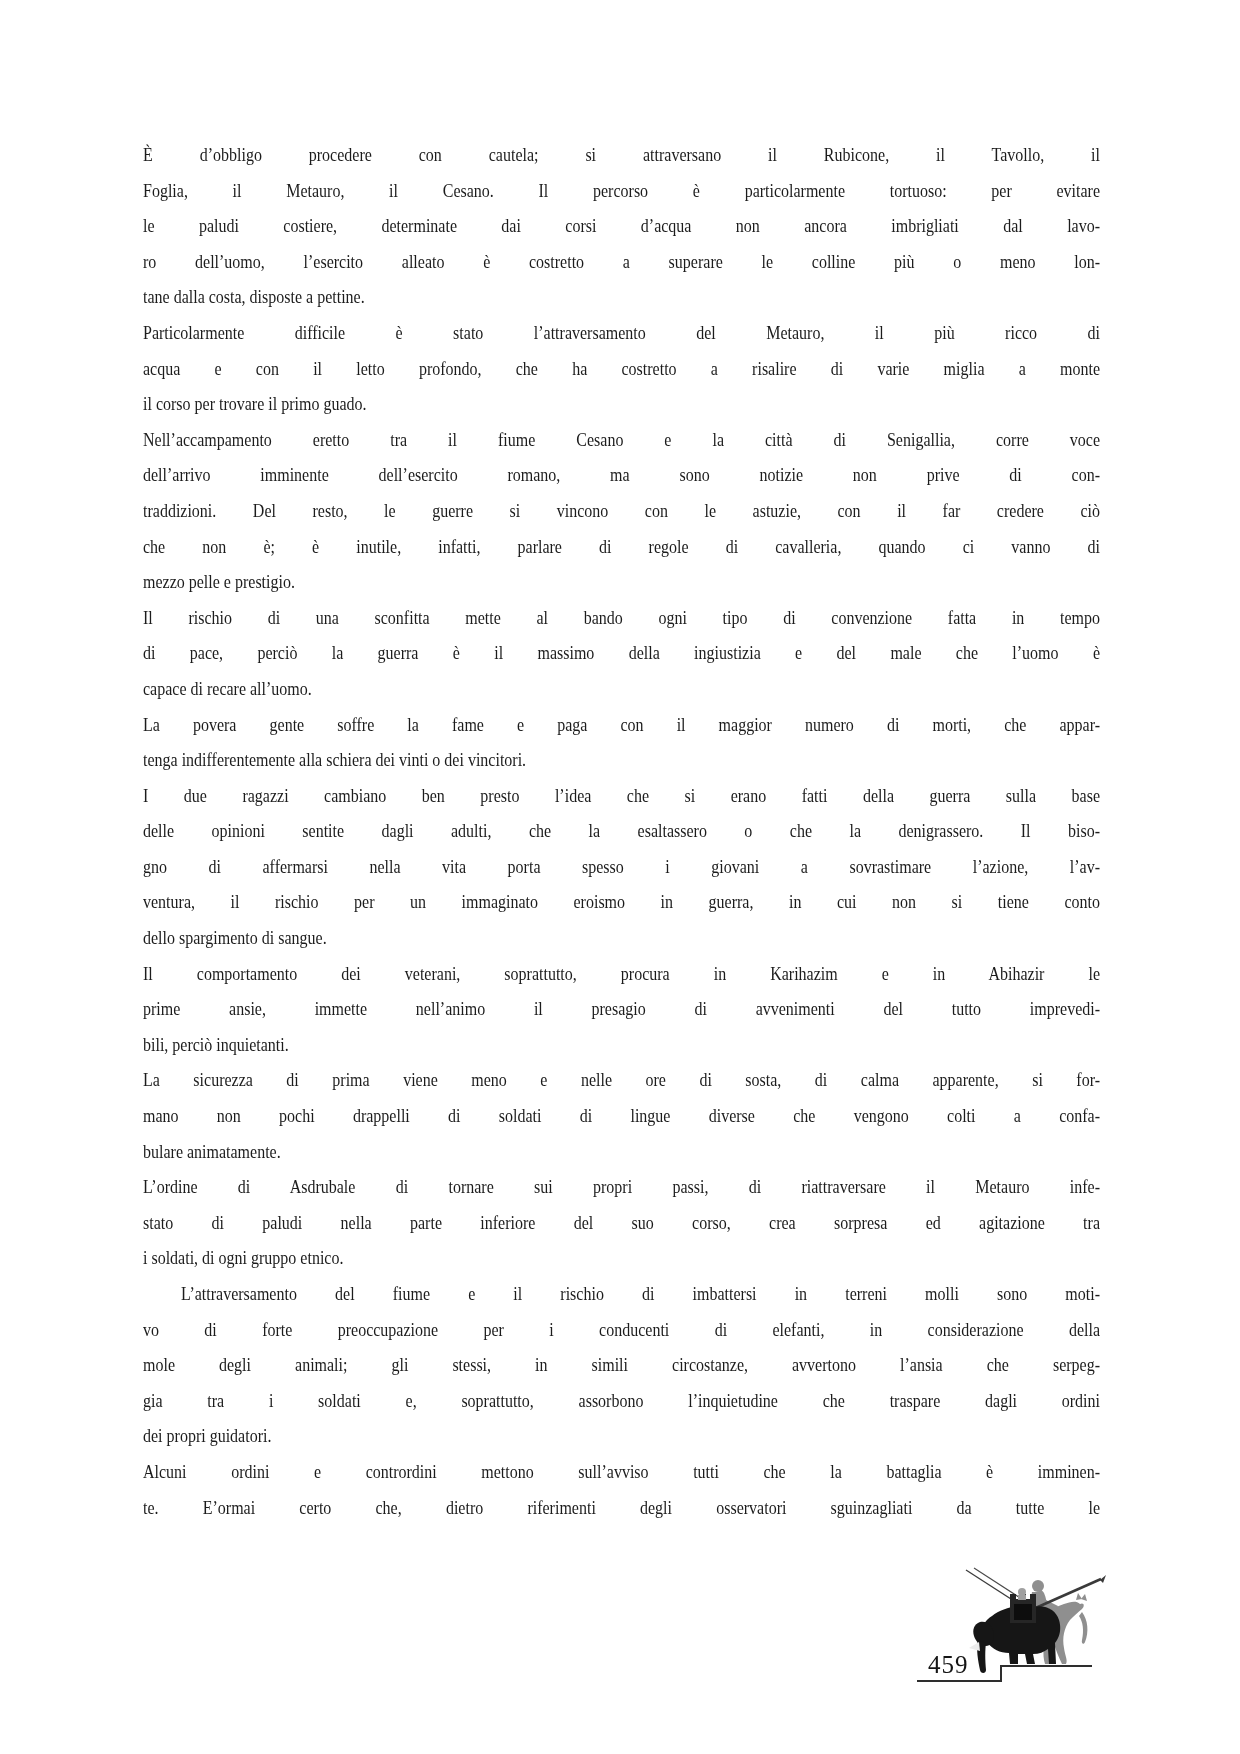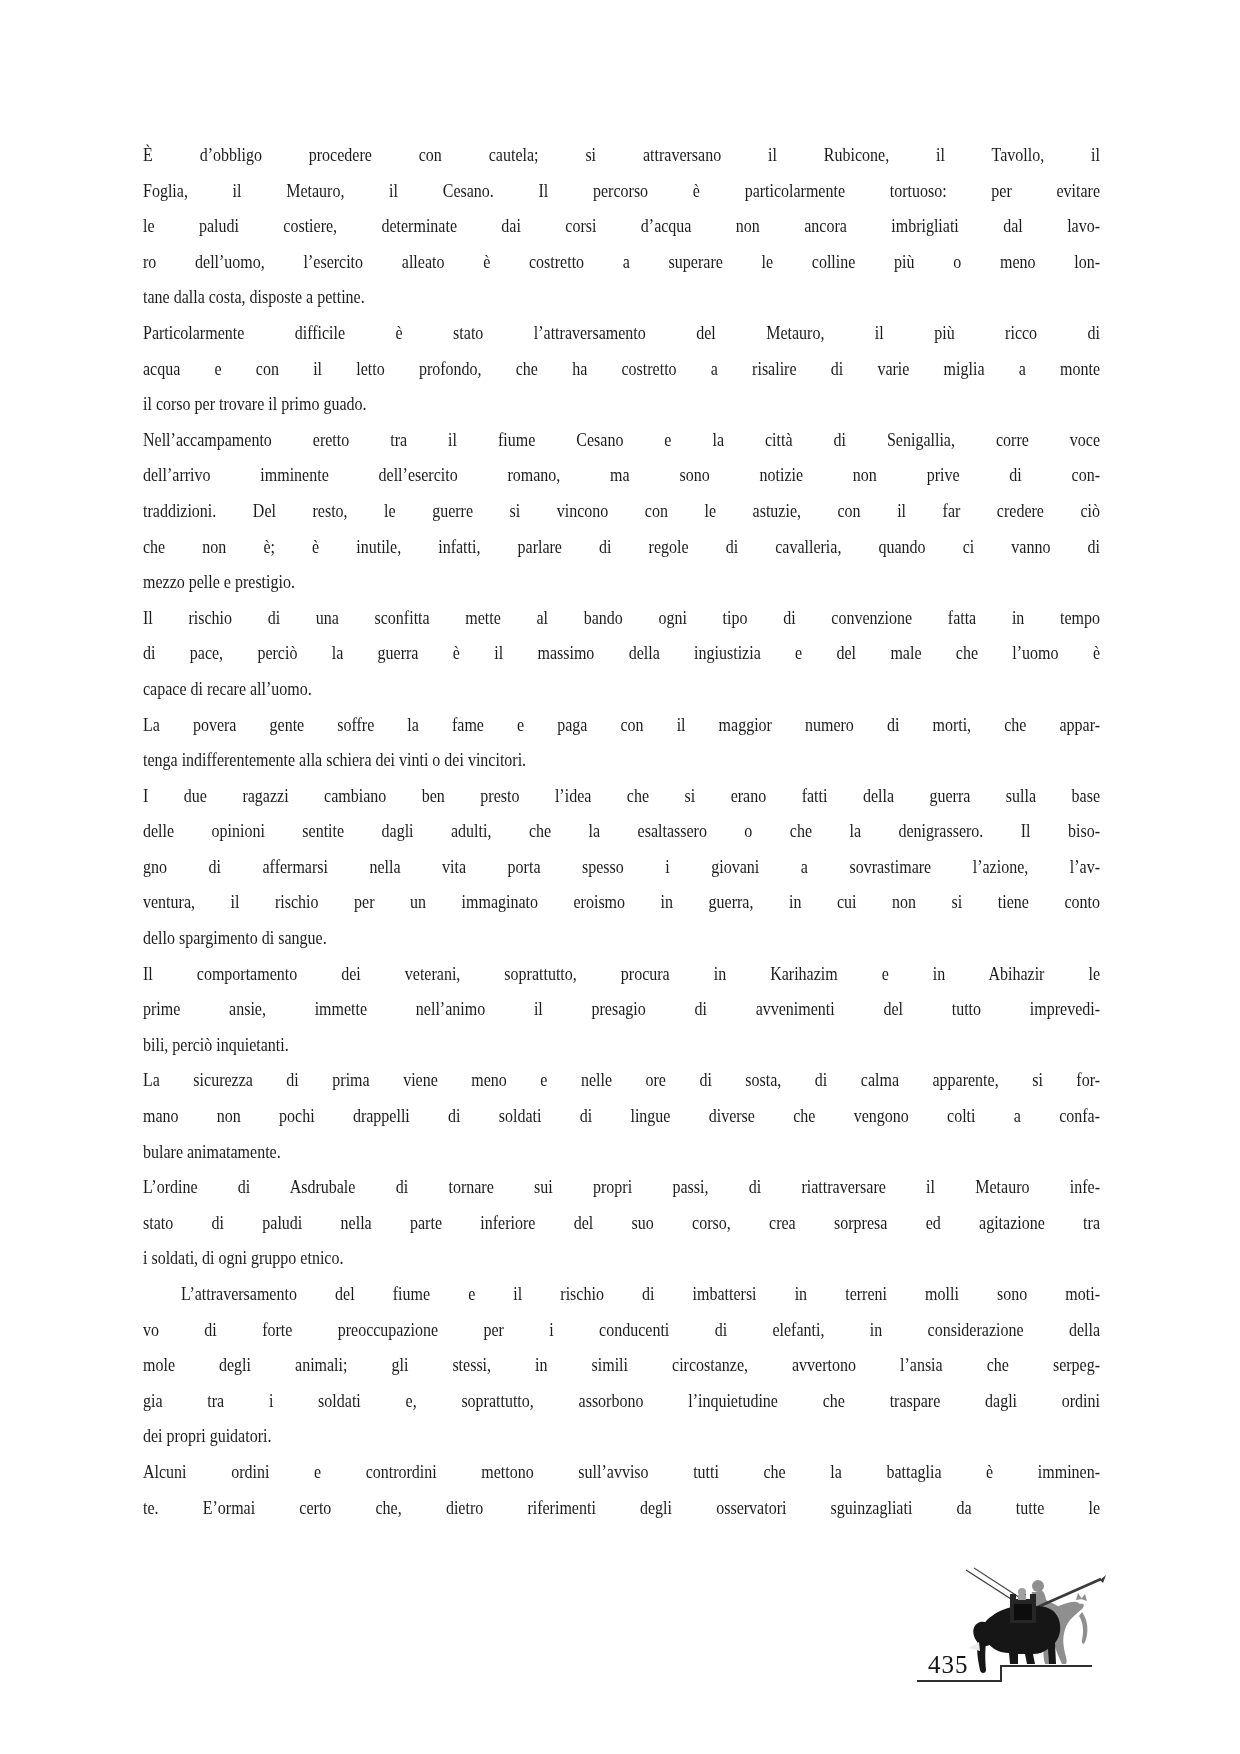--- a/index.html
+++ b/index.html
@@ -92,21 +92,21 @@
       <div class="line end">i soldati, di ogni gruppo etnico.</div>
       <div class="line">&nbsp;L’attraversamento del fiume e il rischio di imbattersi in terreni molli sono moti-</div>
       <div class="line">vo di forte preoccupazione per i conducenti di elefanti, in considerazione della</div>
       <div class="line">mole degli animali; gli stessi, in simili circostanze, avvertono l’ansia che serpeg-</div>
       <div class="line">gia tra i soldati e, soprattutto, assorbono l’inquietudine che traspare dagli ordini</div>
       <div class="line end">dei propri guidatori.</div>
       <div class="line">Alcuni ordini e contrordini mettono sull’avviso tutti che la battaglia è imminen-</div>
       <div class="line">te. E’ormai certo che, dietro riferimenti degli osservatori sguinzagliati da tutte le</div>
     </div>
 
-  <span class="pagenum">435</span>
+  <span class="pagenum">459</span>
 
   <div class="rule rule-left"></div>
   <div class="rule rule-vert"></div>
   <div class="rule rule-right"></div>
 
   <svg class="illustration" viewBox="0 0 155 112" xmlns="http://www.w3.org/2000/svg" aria-hidden="true">
 
     <line x1="14" y1="4" x2="70" y2="40" stroke="#3c3c3c" stroke-width="1.3"></line>
     <line x1="22" y1="2" x2="76" y2="37" stroke="#4a4a4a" stroke-width="1.1"></line>
 

